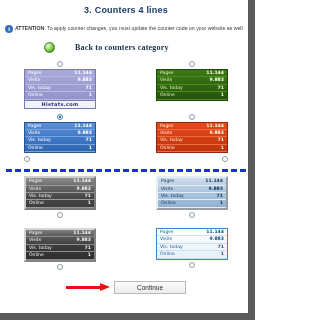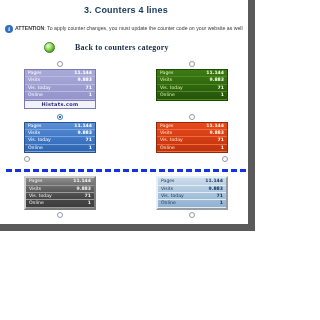--- a/index.html
+++ b/index.html
@@ -7,21 +7,21 @@
     background: #ffffff;
   }
   body {
     width: 255px; height: 320px;
     font-family: "Liberation Sans", sans-serif;
     overflow: hidden;
     position: relative;
   }
   .page {
     position: relative;
-    width: 255px; height: 231px;
+    width: 255px; height: 320px;
     background: #ffffff;
     box-sizing: border-box;
     border-right: 3px solid #5a5a5a;
     border-bottom: 3px solid #5a5a5a;
     overflow: hidden;
   }
   .page-title {
     text-align: center;
     font-size: 9px;
     font-weight: bold;

